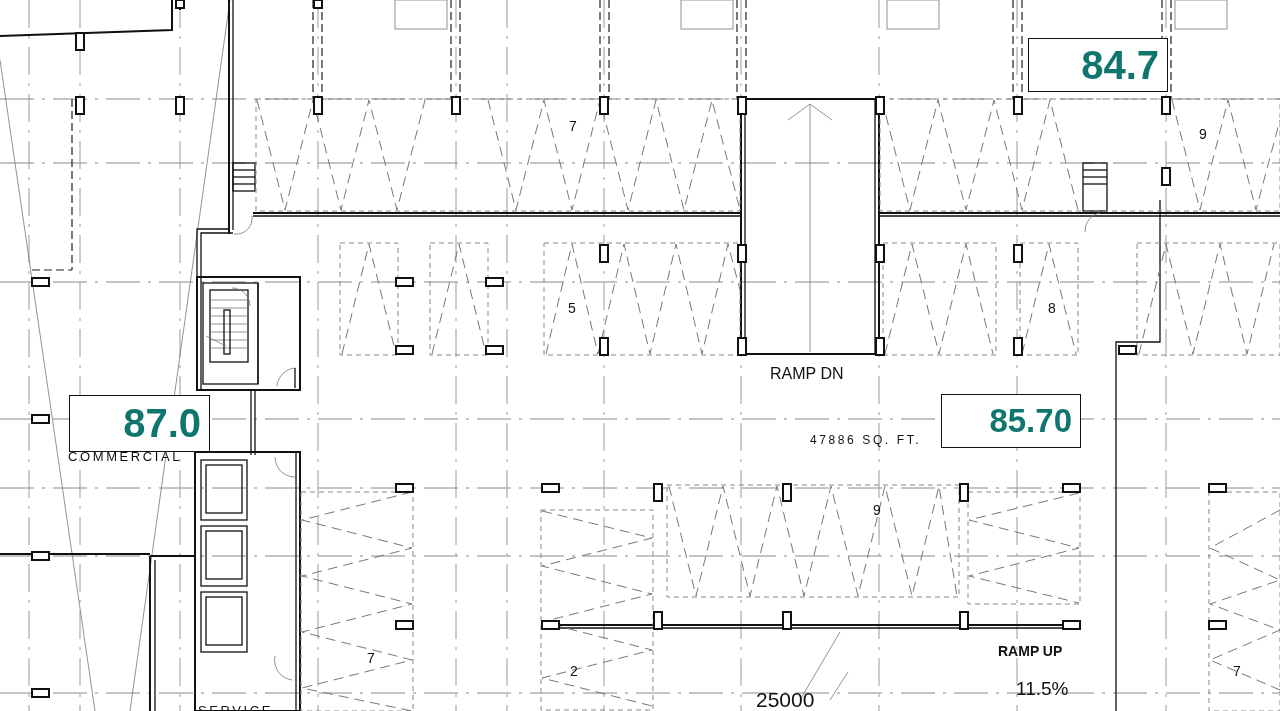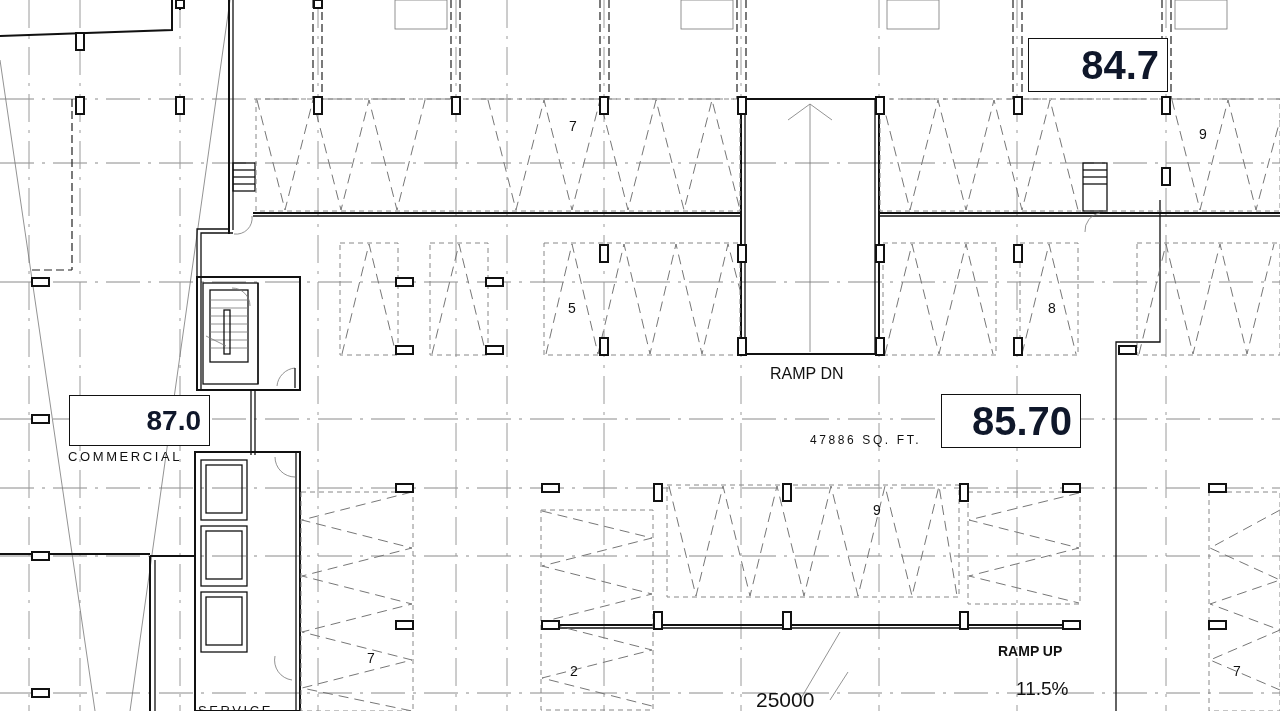--- a/index.html
+++ b/index.html
@@ -7,21 +7,21 @@
   #plan { position:absolute; left:0; top:0; width:1280px; height:711px; }
   .grid { stroke:#8a8a8a; stroke-width:1; fill:none; stroke-dasharray:34 8 3 8; }
   .gridv { stroke:#9a9a9a; stroke-width:1; fill:none; stroke-dasharray:28 8 3 8; }
   .wall { stroke:#111; stroke-width:2; fill:none; }
   .wall2 { stroke:#111; stroke-width:1.3; fill:none; }
   .thin { stroke:#777; stroke-width:0.8; fill:none; }
   .stall { stroke:#888; stroke-width:1; fill:none; stroke-dasharray:5 4; }
   .vee { stroke:#777; stroke-width:1; fill:none; stroke-dasharray:10 6; }
   .col { stroke:#111; stroke-width:2; fill:#fff; }
   .hidden { stroke:#222; stroke-width:1.2; fill:none; stroke-dasharray:8 4; }
-  .elevbox { position:absolute; border:1.5px solid #111; background:#fff; font-weight:bold; color:#0f172a; display:flex; align-items:center; justify-content:flex-end; box-sizing:border-box; padding-right:8px; }
+  .elevbox { position:absolute; border:1.5px solid #111; background:#fff; font-weight:bold; color:#0f766e; display:flex; align-items:center; justify-content:flex-end; box-sizing:border-box; padding-right:8px; }
   .label { position:absolute; color:#111; white-space:nowrap; }
   .spaced { letter-spacing:2.6px; font-size:13px; }
   .num { font-size:14px; }
 </style>
 </head>
 <body>
 
 <svg id="plan" viewBox="0 0 1280 711" xmlns="http://www.w3.org/2000/svg">
 
   <g>
@@ -229,24 +229,24 @@
     <rect class="col" x="960" y="612" width="8" height="17"></rect>
     <rect class="col" x="1063" y="621" width="17" height="8"></rect>
     <rect class="col" x="1209" y="621" width="17" height="8"></rect>
     <rect class="col" x="32" y="689" width="17" height="8"></rect>
   </g>
 </svg>
 
 <div class="elevbox" style="left:1028px;top:38px;width:140px;height:54px;font-size:40px;">
   <span>84.7</span>
 </div>
-<div class="elevbox" style="left:69px;top:395px;width:141px;height:51px;font-size:28px;">
+<div class="elevbox" style="left:69px;top:395px;width:141px;height:57px;font-size:40px;">
   <span>87.0</span>
 </div>
-<div class="elevbox" style="left:941px;top:394px;width:140px;height:54px;font-size:40px;justify-content:flex-end;">
+<div class="elevbox" style="left:941px;top:394px;width:140px;height:54px;font-size:33px;justify-content:flex-end;">
   <span>85.70</span>
 </div>
 
 <div class="label spaced" style="left:68px;top:449px;">COMMERCIAL</div>
 <div class="label spaced" style="left:198px;top:703px;">SERVICE</div>
 <div class="label spaced" style="left:766px;top:433px;font-size:12px;margin-left:44px;">47886 SQ. FT.</div>
 <div class="label" style="left:770px;top:365px;font-size:16px;">RAMP DN</div>
 <div class="label" style="left:998px;top:643px;font-size:14px;font-weight:bold;">RAMP UP</div>
 <div class="label" style="left:1016px;top:678px;font-size:19px;">11.5%</div>
 <div class="label" style="left:756px;top:688px;font-size:21px;">25000</div>

